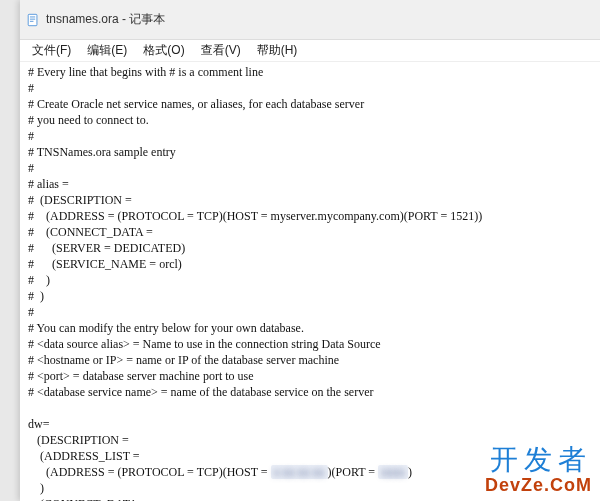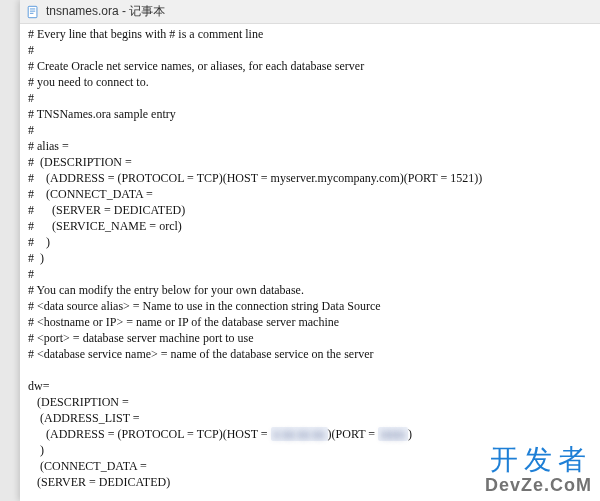--- a/index.html
+++ b/index.html
@@ -17,21 +17,21 @@
     left: 20px;
     top: 0;
     right: 0;
     bottom: 0;
     background: #ffffff;
     box-shadow: -2px 0 6px rgba(0,0,0,0.15);
     display: flex;
     flex-direction: column;
   }
   .titlebar {
-    height: 24px;
+    height: 40px;
     background: #f0f0f0;
     border-bottom: 1px solid #ddd;
     display: flex;
     align-items: center;
     padding: 0 6px;
     gap: 6px;
   }
   .titlebar .icon {
     width: 14px;
     height: 14px;
@@ -86,21 +86,21 @@
   .watermark .cn {
     font-size: 28px;
     font-weight: 400;
     color: #1E7FD6;
     letter-spacing: 6px;
     line-height: 30px;
   }
   .watermark .en {
     font-size: 18px;
     font-weight: 600;
-    color: #737373;
+    color: #c2410c;
     letter-spacing: 1px;
     line-height: 20px;
     font-family: Arial, sans-serif;
   }
 </style>
 </head>
 <body>
 
 <div class="window">
 
@@ -109,20 +109,27 @@
       <svg viewBox="0 0 16 16">
         <rect x="2.5" y="1.5" width="10" height="13" rx="1" fill="#fff" stroke="#4a90d9" stroke-width="1"></rect>
         <line x1="4.5" y1="4.5" x2="10.5" y2="4.5" stroke="#4a90d9" stroke-width="1"></line>
         <line x1="4.5" y1="7" x2="10.5" y2="7" stroke="#4a90d9" stroke-width="1"></line>
         <line x1="4.5" y1="9.5" x2="8.5" y2="9.5" stroke="#4a90d9" stroke-width="1"></line>
       </svg>
     </span>
     <span class="title">tnsnames.ora - 记事本</span>
   </div>
 
+  <div class="menubar">
+    <div class="menuitem">文件(F)</div>
+    <div class="menuitem">编辑(E)</div>
+    <div class="menuitem">格式(O)</div>
+    <div class="menuitem">查看(V)</div>
+    <div class="menuitem">帮助(H)</div>
+  </div>
 
   <div class="content" id="content-area"><div># Every line that begins with # is a comment line</div><div>#</div><div># Create Oracle net service names, or aliases, for each database server</div><div># you need to connect to.</div><div>#</div><div># TNSNames.ora sample entry</div><div>#</div><div># alias =</div><div>#  (DESCRIPTION =</div><div>#    (ADDRESS = (PROTOCOL = TCP)(HOST = myserver.mycompany.com)(PORT = 1521))</div><div>#    (CONNECT_DATA =</div><div>#      (SERVER = DEDICATED)</div><div>#      (SERVICE_NAME = orcl)</div><div>#    )</div><div>#  )</div><div>#</div><div># You can modify the entry below for your own database.</div><div># &lt;data source alias&gt; = Name to use in the connection string Data Source</div><div># &lt;hostname or IP&gt; = name or IP of the database server machine</div><div># &lt;port&gt; = database server machine port to use</div><div># &lt;database service name&gt; = name of the database service on the server</div><div>&nbsp;</div><div>dw=</div><div>   (DESCRIPTION =</div><div>    (ADDRESS_LIST =</div><div>      (ADDRESS = (PROTOCOL = TCP)(HOST = <span class="blur">x xx xx xx</span>)(PORT = <span class="blur">xxxx</span>)</div><div>    )</div><div>    (CONNECT_DATA =</div><div>   (SERVER = DEDICATED)</div></div>
 
 </div>
 
 <div class="watermark">
   <div class="cn">开发者</div>
   <div class="en">DevZe.CoM</div>
 </div>
 

